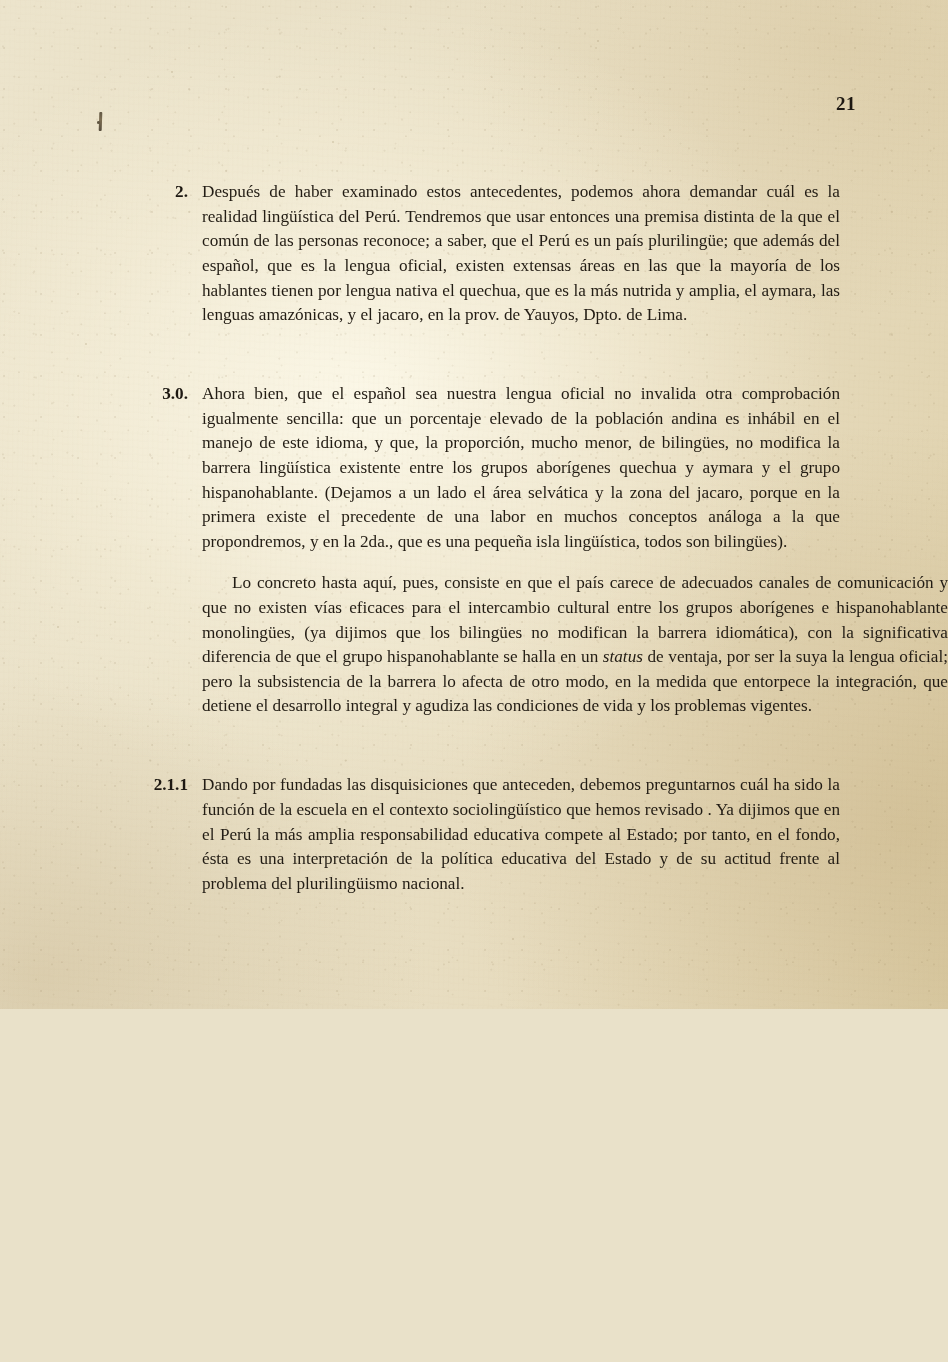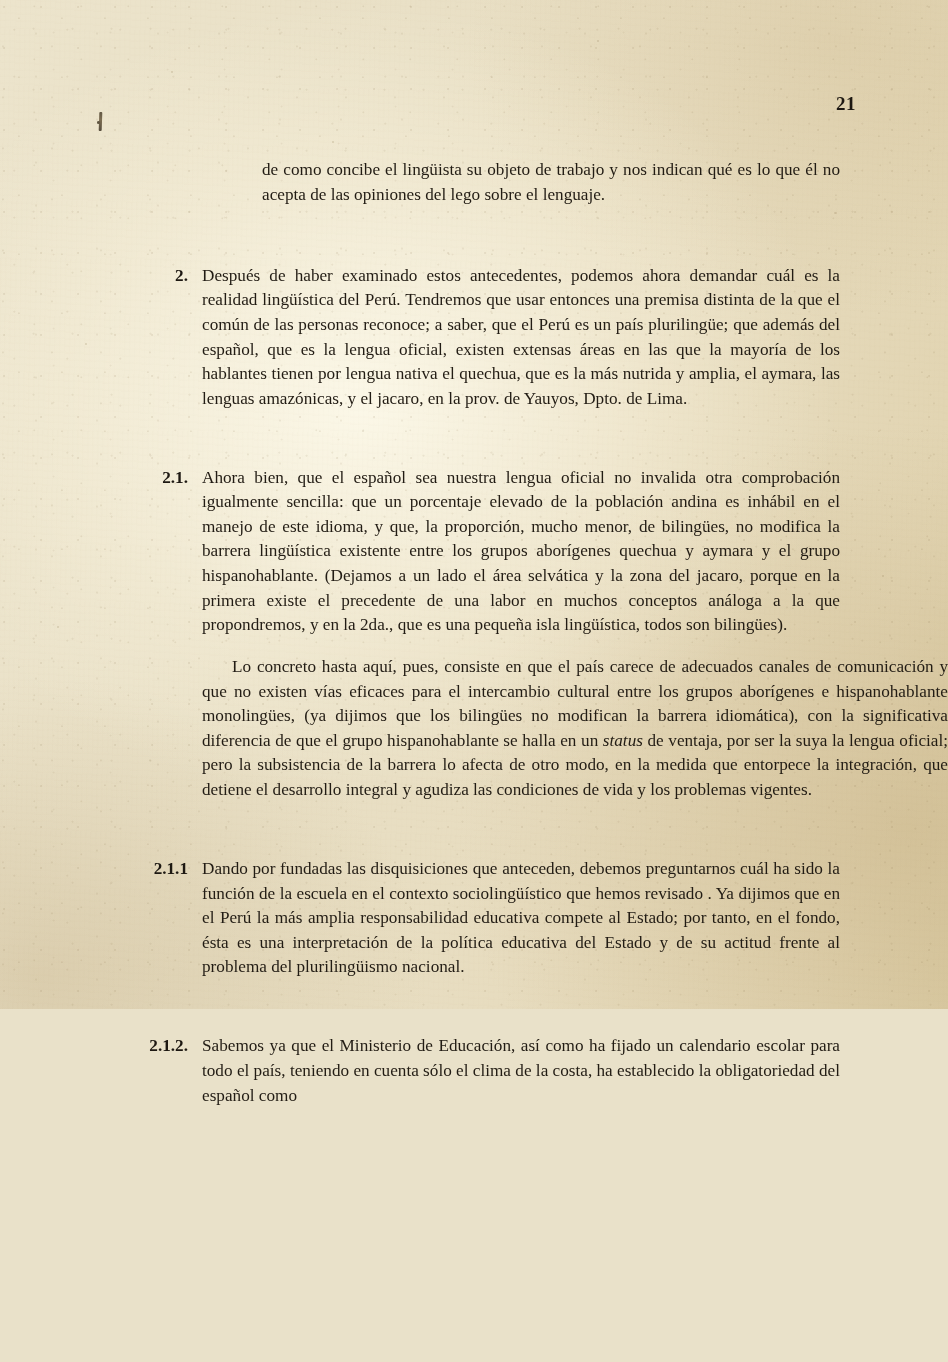--- a/index.html
+++ b/index.html
@@ -183,48 +183,43 @@
   </div>
 
   <div class="folio">21</div>
 
   <div class="margin-mark"></div>
 
   <div class="textblock">
 
     <div class="spacer-top"></div>
 
-    <p class="para cont">de como concibe el lingüista su objeto de trabajo y nos indican qué es lo que él no acepta de las opiniones del lego sobre el lenguaje.</p>
 
     <div class="gap-lg"></div>
 
     <p class="para numbered">
       <span class="num">2.</span>
       <span>Después de haber examinado estos antecedentes, podemos ahora demandar cuál es la realidad lingüística del Perú. Tendremos que usar entonces una premisa distinta de la que el común de las personas reconoce; a saber, que el Perú es un país plurilingüe; que además del español, que es la lengua oficial, existen extensas áreas en las que la mayoría de los hablantes tienen por lengua nativa el quechua, que es la más nutrida y amplia, el aymara, las lenguas amazónicas, y el jacaro, en la prov. de Yauyos, Dpto. de Lima.</span>
     </p>
 
     <div class="gap-md"></div>
 
     <p class="para numbered">
-      <span class="num">2.1.</span>
+      <span class="num">3.0.</span>
       <span>Ahora bien, que el español sea nuestra lengua oficial no invalida otra comprobación igualmente sencilla: que un porcentaje elevado de la población andina es inhábil en el manejo de este idioma, y que, la proporción, mucho menor, de bilingües, no modifica la barrera lingüística existente entre los grupos aborígenes quechua y aymara y el grupo hispanohablante. (Dejamos a un lado el área selvática y la zona del jacaro, porque en la primera existe el precedente de una labor en muchos conceptos análoga a la que propondremos, y en la 2da., que es una pequeña isla lingüística, todos son bilingües).</span>
     </p>
 
     <p class="para sub">
       <span>Lo concreto hasta aquí, pues, consiste en que el país carece de adecuados canales de comunicación y que no existen vías eficaces para el intercambio cultural entre los grupos aborígenes e hispanohablante monolingües, (ya dijimos que los bilingües no modifican la barrera idiomática), con la significativa diferencia de que el grupo hispanohablante se halla en un </span><em>status</em><span> de ventaja, por ser la suya la lengua oficial; pero la subsistencia de la barrera lo afecta de otro modo, en la medida que entorpece la integración, que detiene el desarrollo integral y agudiza las condiciones de vida y los problemas vigentes.</span>
     </p>
 
     <div class="gap-md"></div>
 
     <p class="para numbered">
       <span class="num">2.1.1</span>
       <span>Dando por fundadas las disquisiciones que anteceden, debemos preguntarnos cuál ha sido la función de la escuela en el contexto sociolingüístico que hemos revisado . Ya dijimos que en el Perú la más amplia responsabilidad educativa compete al Estado; por tanto, en el fondo, ésta es una interpretación de la política educativa del Estado y de su actitud frente al problema del plurilingüismo nacional.</span>
     </p>
 
     <div class="gap-md"></div>
 
-    <p class="para numbered">
-      <span class="num">2.1.2.</span>
-      <span>Sabemos ya que el Ministerio de Educación, así como ha fijado un calendario escolar para todo el país, teniendo en cuenta sólo el clima de la costa, ha establecido la obligatoriedad del español como</span>
-    </p>
 
   </div>
 </div>
 
 </body></html>

